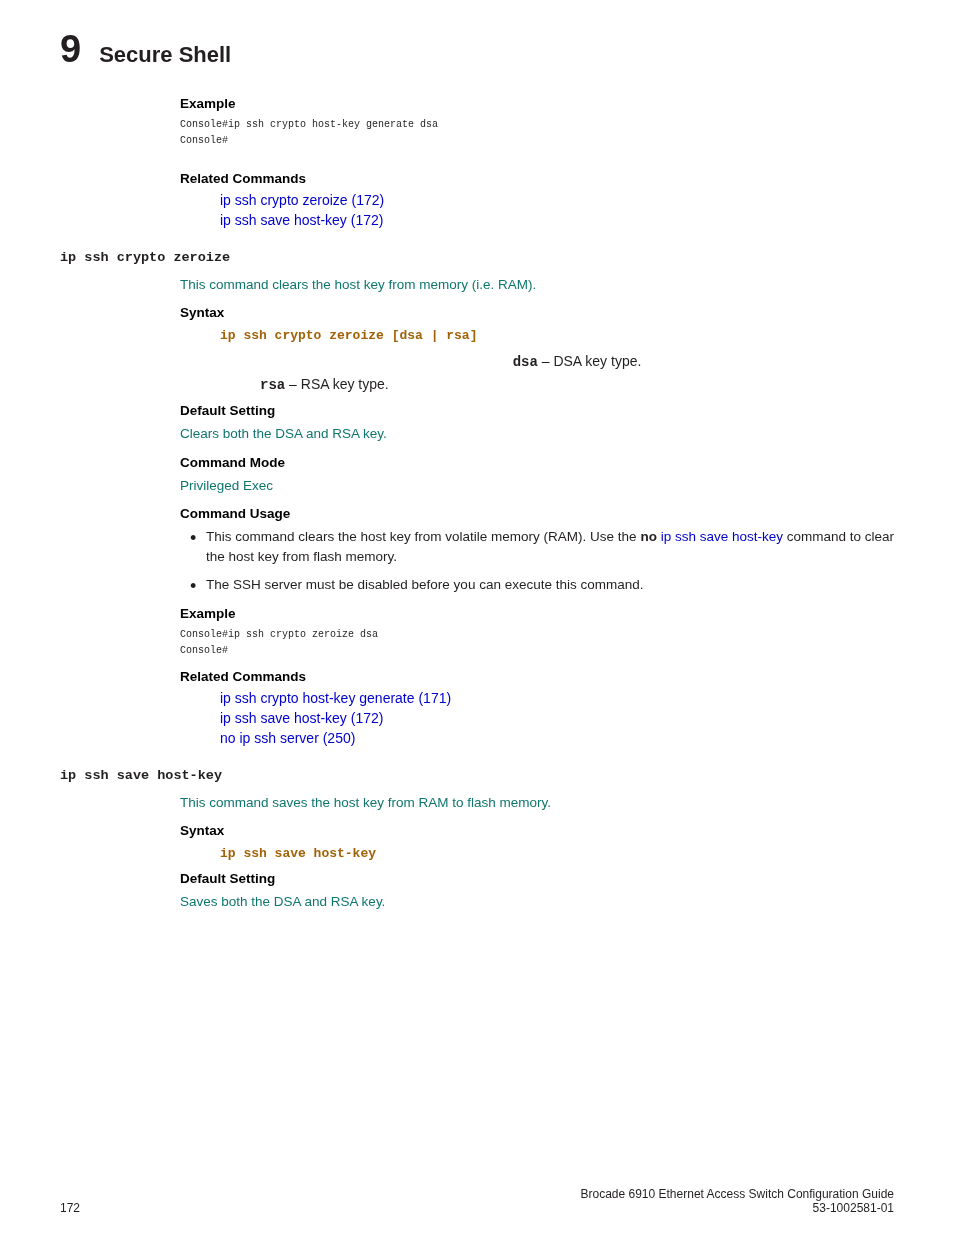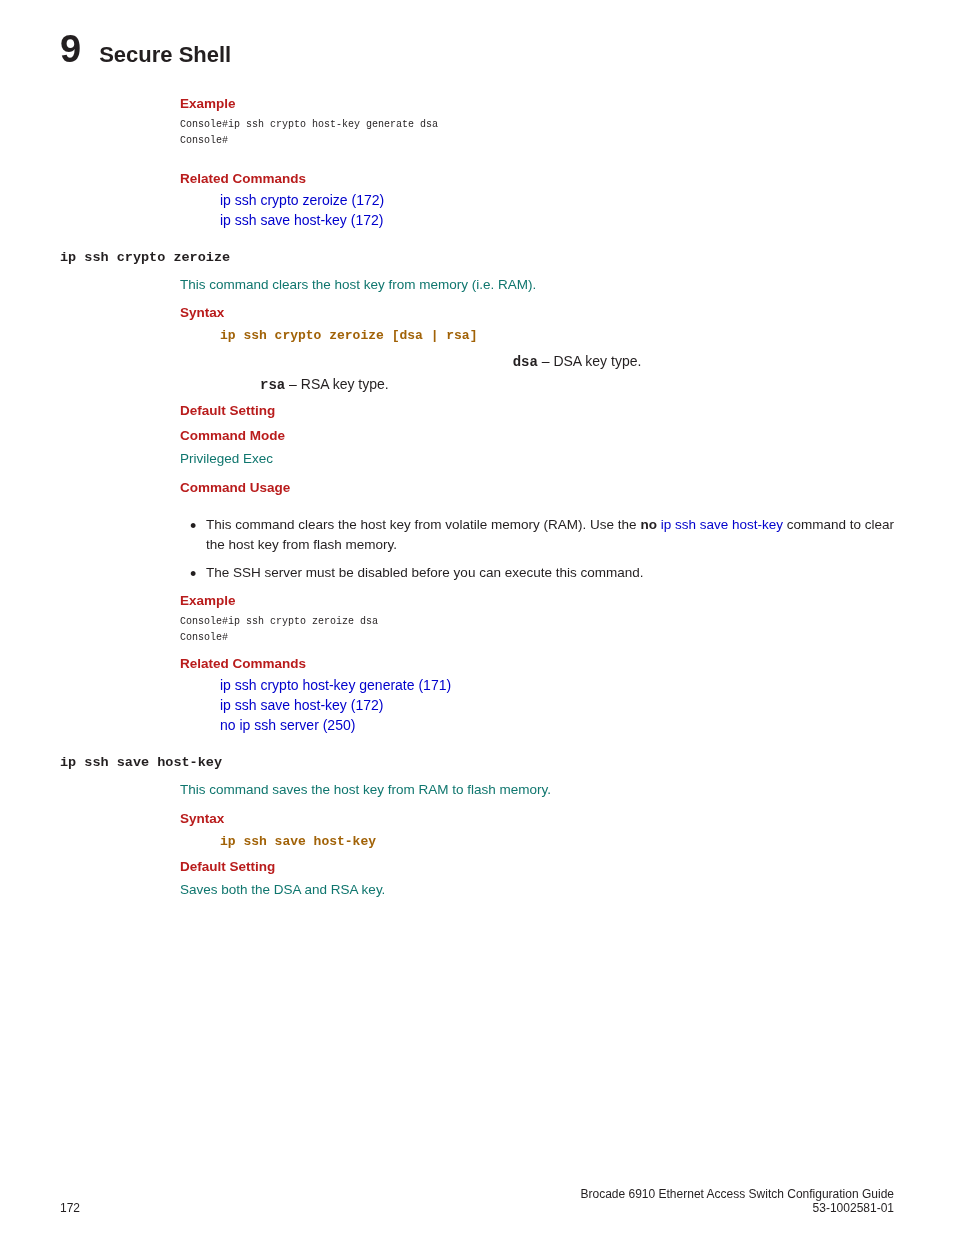--- a/index.html
+++ b/index.html
@@ -35,21 +35,21 @@
       font-size: 22px;
       font-weight: bold;
       color: #231f20;
     }
     .section {
       margin-bottom: 22px;
     }
     .subsection-label {
       font-size: 13.5px;
       font-weight: bold;
-      color: #b91c1c;
+      color: #000000;
       margin-bottom: 6px;
     }
     .command-block {
       font-family: 'Courier New', Courier, monospace;
       font-size: 10px;
       color: #231f20;
       margin-left: 120px;
       margin-bottom: 10px;
       line-height: 1.6;
     }
@@ -170,25 +170,26 @@
     <div class="indent-3" style="margin-bottom:6px;text-align:center;">
       <span class="monobold">dsa</span>
       <span> – DSA key type.</span>
     </div>
     <div class="indent-3" style="margin-bottom:10px;">
       <span class="monobold">rsa</span>
       <span> – RSA key type.</span>
     </div>
 
     <div class="indent-1 subsection-label" style="margin-bottom:6px;">Default Setting</div>
+    <div class="body-text">Clears both the DSA and RSA key.</div>
 
     <div class="indent-1 subsection-label" style="margin-top:10px; margin-bottom:6px;">Command Mode</div>
     <div class="body-text">Privileged Exec</div>
 
-    <div class="indent-1 subsection-label" style="margin-top:10px; margin-bottom:20px;">Command Usage</div>
+    <div class="indent-1 subsection-label" style="margin-top:10px; margin-bottom:6px;">Command Usage</div>
     <div class="bullet-list">
       <div class="bullet-item">
         <span class="bullet-dot">•</span>
         <span class="bullet-content">
           This command clears the host key from volatile memory (RAM). Use the <span class="bold-inline">no</span> <a class="link">ip ssh save host-key</a> command to clear the host key from flash memory.
         </span>
       </div>
       <div class="bullet-item">
         <span class="bullet-dot">•</span>
         <span class="bullet-content">

